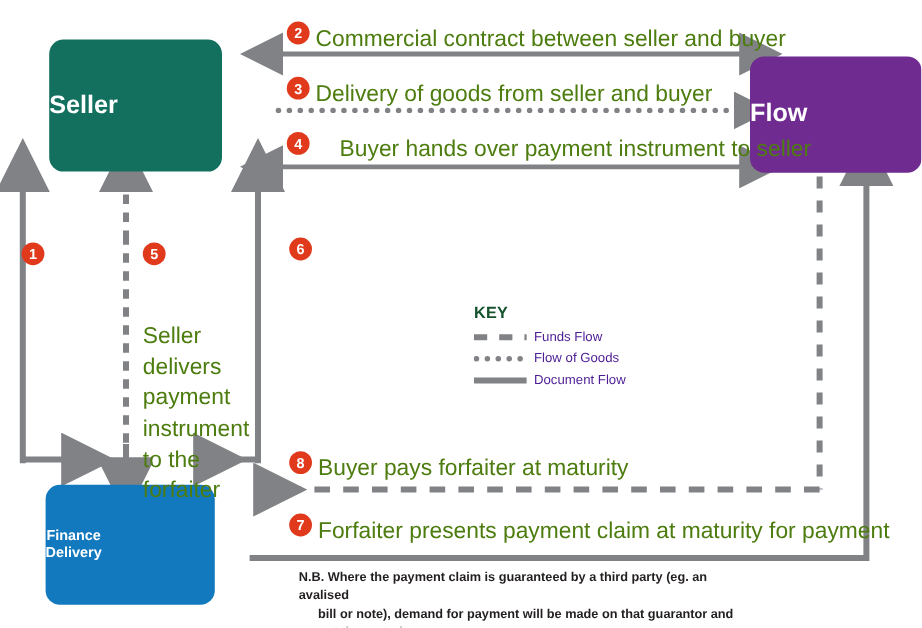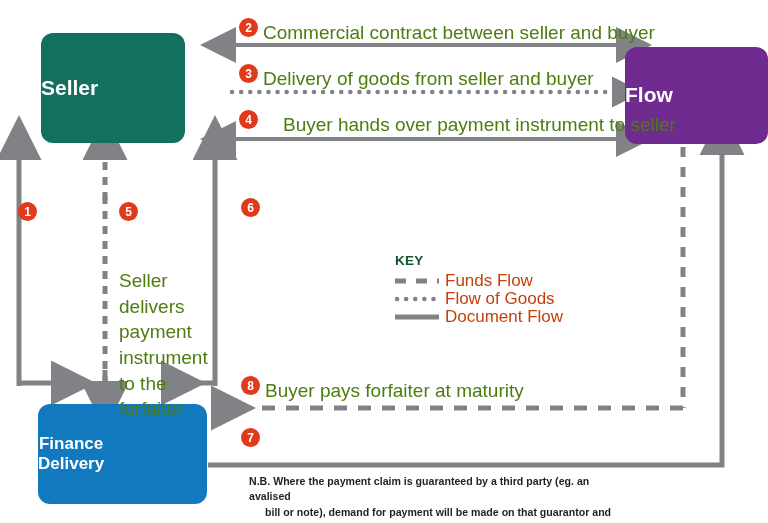--- a/index.html
+++ b/index.html
@@ -44,23 +44,23 @@
     font-size: 21px;
   }
   #node-buyer {
     left: 625px; top: 47px;
     width: 143px; height: 97px;
     background: #6f2b8f;
     font-size: 21px;
   }
   #node-finance {
     left: 38px; top: 404px;
-    width: 169px; height: 100px;
+    width: 141px; height: 100px;
     background: #1279bf;
-    font-size: 17px;
+    font-size: 12px;
   }
   .step-badge {
     position: absolute;
     width: 19px; height: 19px;
     border-radius: 50%;
     background: #e0391b;
     color: #ffffff;
     font-size: 12px;
     font-weight: bold;
     display: flex;
@@ -115,22 +115,22 @@
     align-items: center;
     height: 18px;
   }
   .key-swatch {
     width: 44px;
     height: 14px;
     margin-right: 6px;
     flex: 0 0 44px;
   }
   .key-text {
-    font-size: 17px;
-    color: #c2410c;
+    font-size: 11px;
+    color: #4c1d95;
     white-space: nowrap;
   }
   
   #nb-note {
     position: absolute;
     left: 249px;
     top: 474px;
     width: 372px;
     font-size: 10.6px;
     line-height: 1.45;
@@ -215,20 +215,21 @@
 
   <div class="step-badge" id="badge-5">5</div>
   <div class="step-label wrapped" id="label-5">Seller delivers payment instrument to the forfaiter</div>
 
   <div class="step-badge" id="badge-6">6</div>
 
   <div class="step-badge" id="badge-8">8</div>
   <div class="step-label" id="label-8">Buyer pays forfaiter at maturity</div>
 
   <div class="step-badge" id="badge-7">7</div>
+  <div class="step-label" id="label-7">Forfaiter presents payment claim at maturity for payment</div>
 
   <div id="key-block">
     <div id="key-title">KEY</div>
 
     <div class="key-row">
       <span class="key-swatch">
         <svg width="44" height="14" viewBox="0 0 44 14">
           <line x1="0" y1="7" x2="44" y2="7" stroke="#808285" stroke-width="5" stroke-dasharray="11 10"></line>
         </svg>
       </span>

